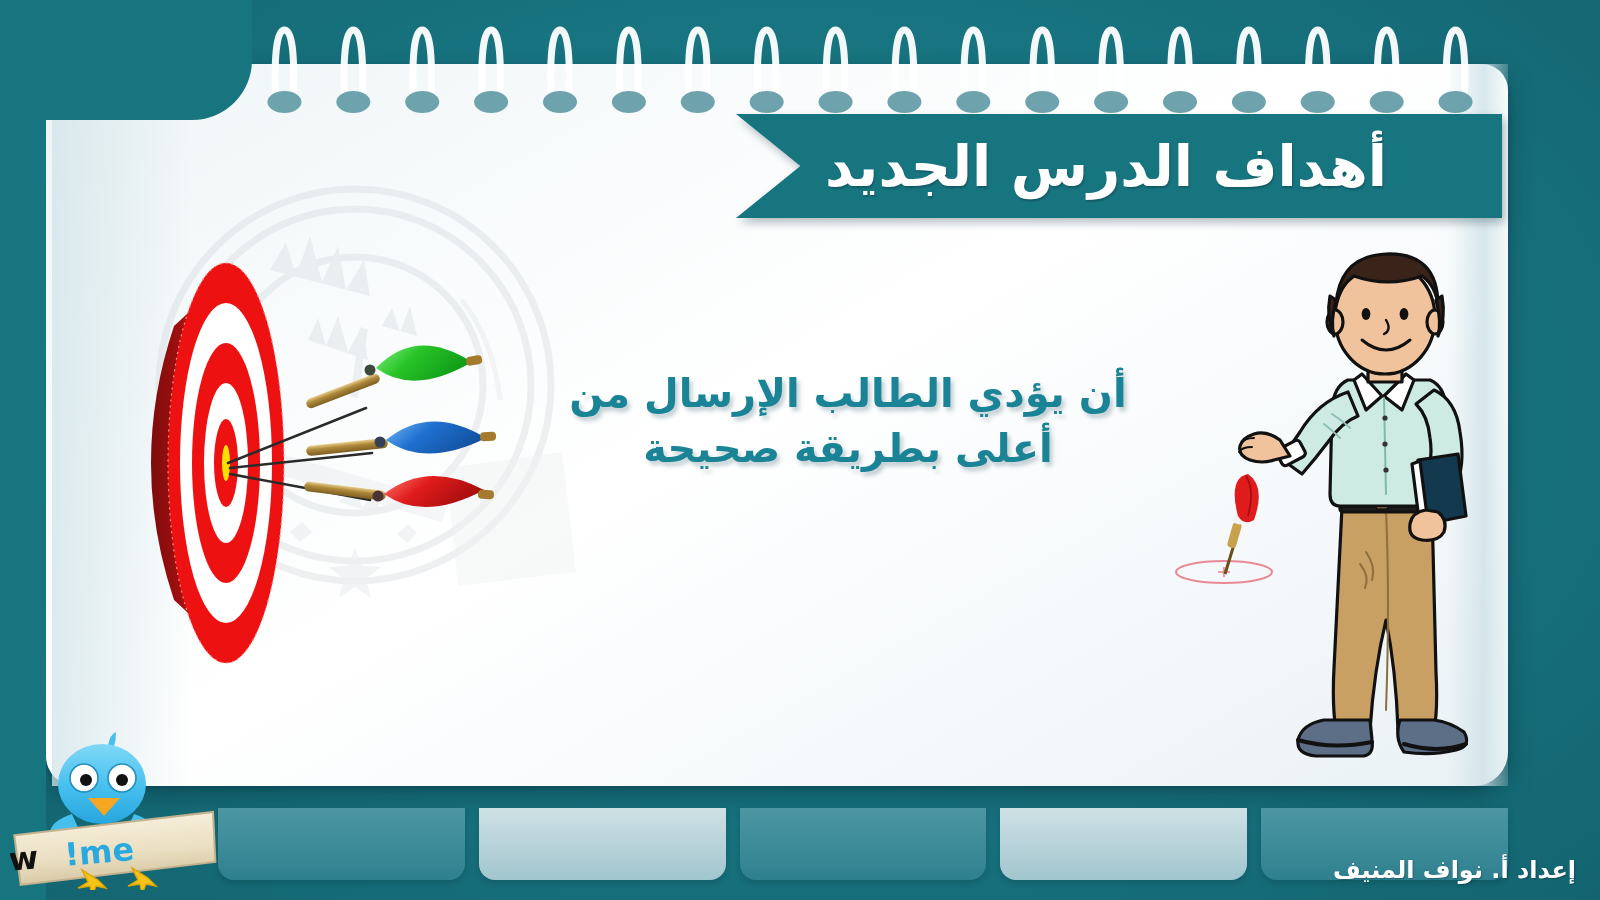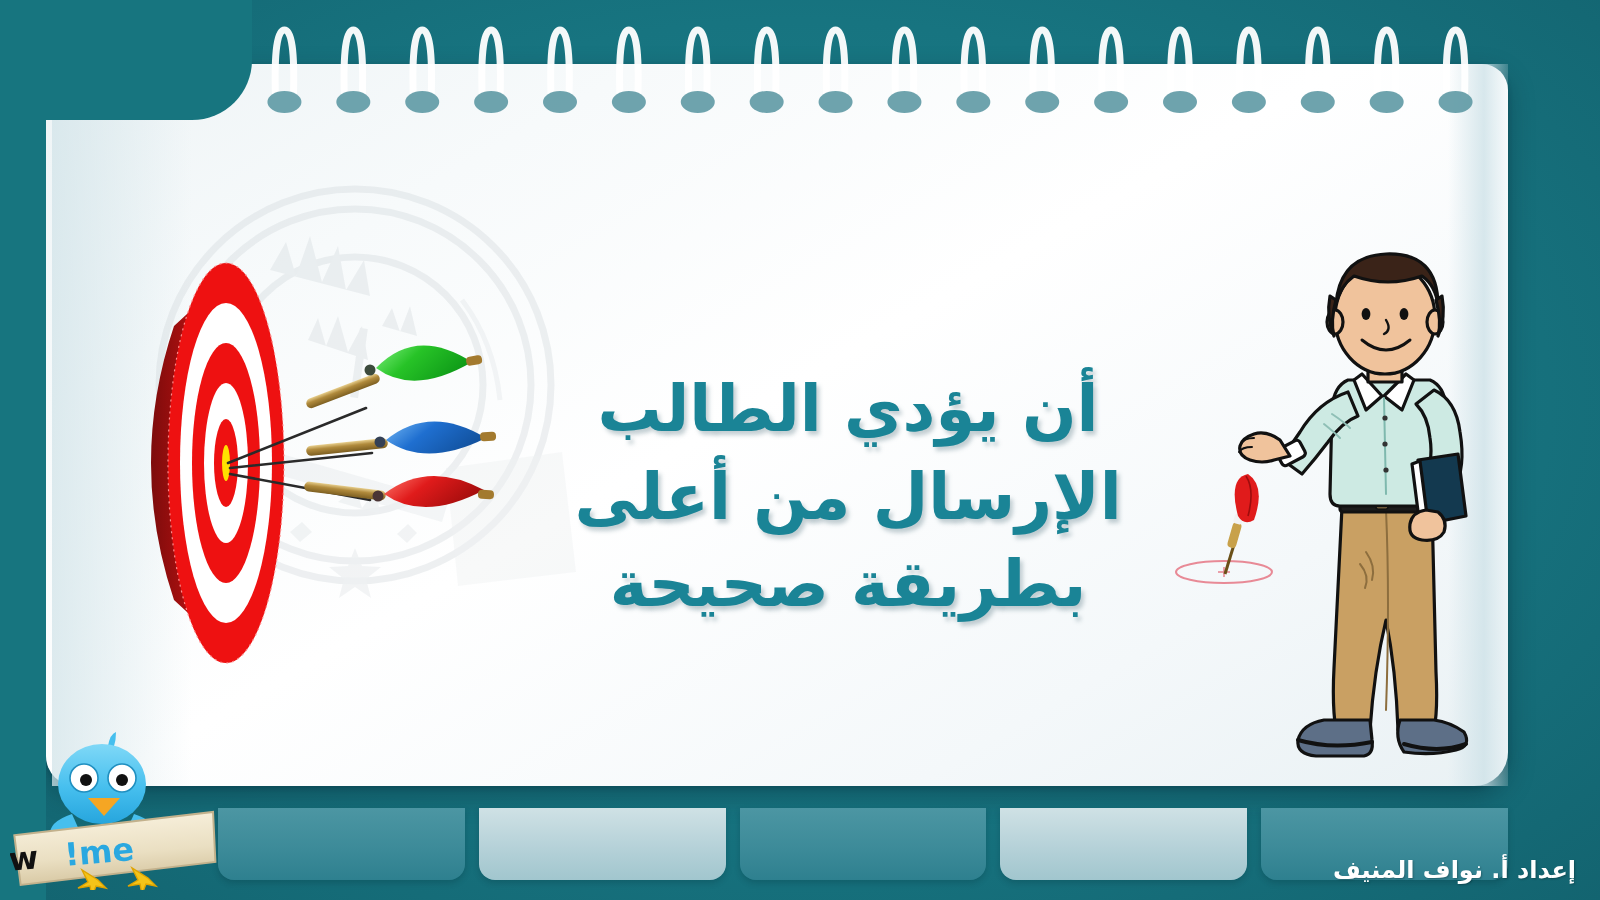--- a/index.html
+++ b/index.html
@@ -147,21 +147,21 @@
     position: absolute;
     left: 548px;
     top: 366px;
     width: 600px;
     z-index: 8;
     text-align: center;
     direction: rtl;
     color: #1a8496;
     font-family: "DejaVu Sans", "Liberation Sans", sans-serif;
     font-weight: bold;
-    font-size: 64px;
+    font-size: 40px;
     line-height: 1.37;
     text-shadow: 3px 4px 4px rgba(100, 130, 140, .38);
   }
 
   
   .dartboard {
     position: absolute;
     left: 108px;
     top: 218px;
     width: 420px;
@@ -446,20 +446,24 @@
         <ellipse cx="998.8888888888888" cy="88" rx="17" ry="11" fill="#5e99a4" opacity="0.9"></ellipse>
         <path d="M1058.7777777777776 82 Q1056.7777777777776 16 1067.7777777777776 16 Q1078.7777777777776 16 1076.7777777777776 82" fill="none" stroke="#ffffff" stroke-width="7" stroke-linecap="round" opacity="0.95"></path>
         <ellipse cx="1067.7777777777776" cy="88" rx="17" ry="11" fill="#5e99a4" opacity="0.9"></ellipse>
         <path d="M1127.6666666666665 82 Q1125.6666666666665 16 1136.6666666666665 16 Q1147.6666666666665 16 1145.6666666666665 82" fill="none" stroke="#ffffff" stroke-width="7" stroke-linecap="round" opacity="0.95"></path>
         <ellipse cx="1136.6666666666665" cy="88" rx="17" ry="11" fill="#5e99a4" opacity="0.9"></ellipse>
         <path d="M1196.5555555555554 82 Q1194.5555555555554 16 1205.5555555555554 16 Q1216.5555555555554 16 1214.5555555555554 82" fill="none" stroke="#ffffff" stroke-width="7" stroke-linecap="round" opacity="0.95"></path>
         <ellipse cx="1205.5555555555554" cy="88" rx="17" ry="11" fill="#5e99a4" opacity="0.9"></ellipse>
       </g>
   </svg>
 
+  <div class="title-banner">
+    <div class="ribbon-shape"></div>
+    <div class="title-text">أهداف الدرس الجديد</div>
+  </div>
 
   <div class="objective">أن يؤدي الطالب الإرسال من أعلى بطريقة صحيحة</div>
 
   <svg class="follow-badge" viewBox="0 0 224 168">
     <defs>
       <linearGradient id="birdG" x1="0" y1="0" x2="0" y2="1">
         <stop offset="0%" stop-color="#7fd8f7"></stop>
         <stop offset="55%" stop-color="#46bfee"></stop>
         <stop offset="100%" stop-color="#26a5dd"></stop>
       </linearGradient>

